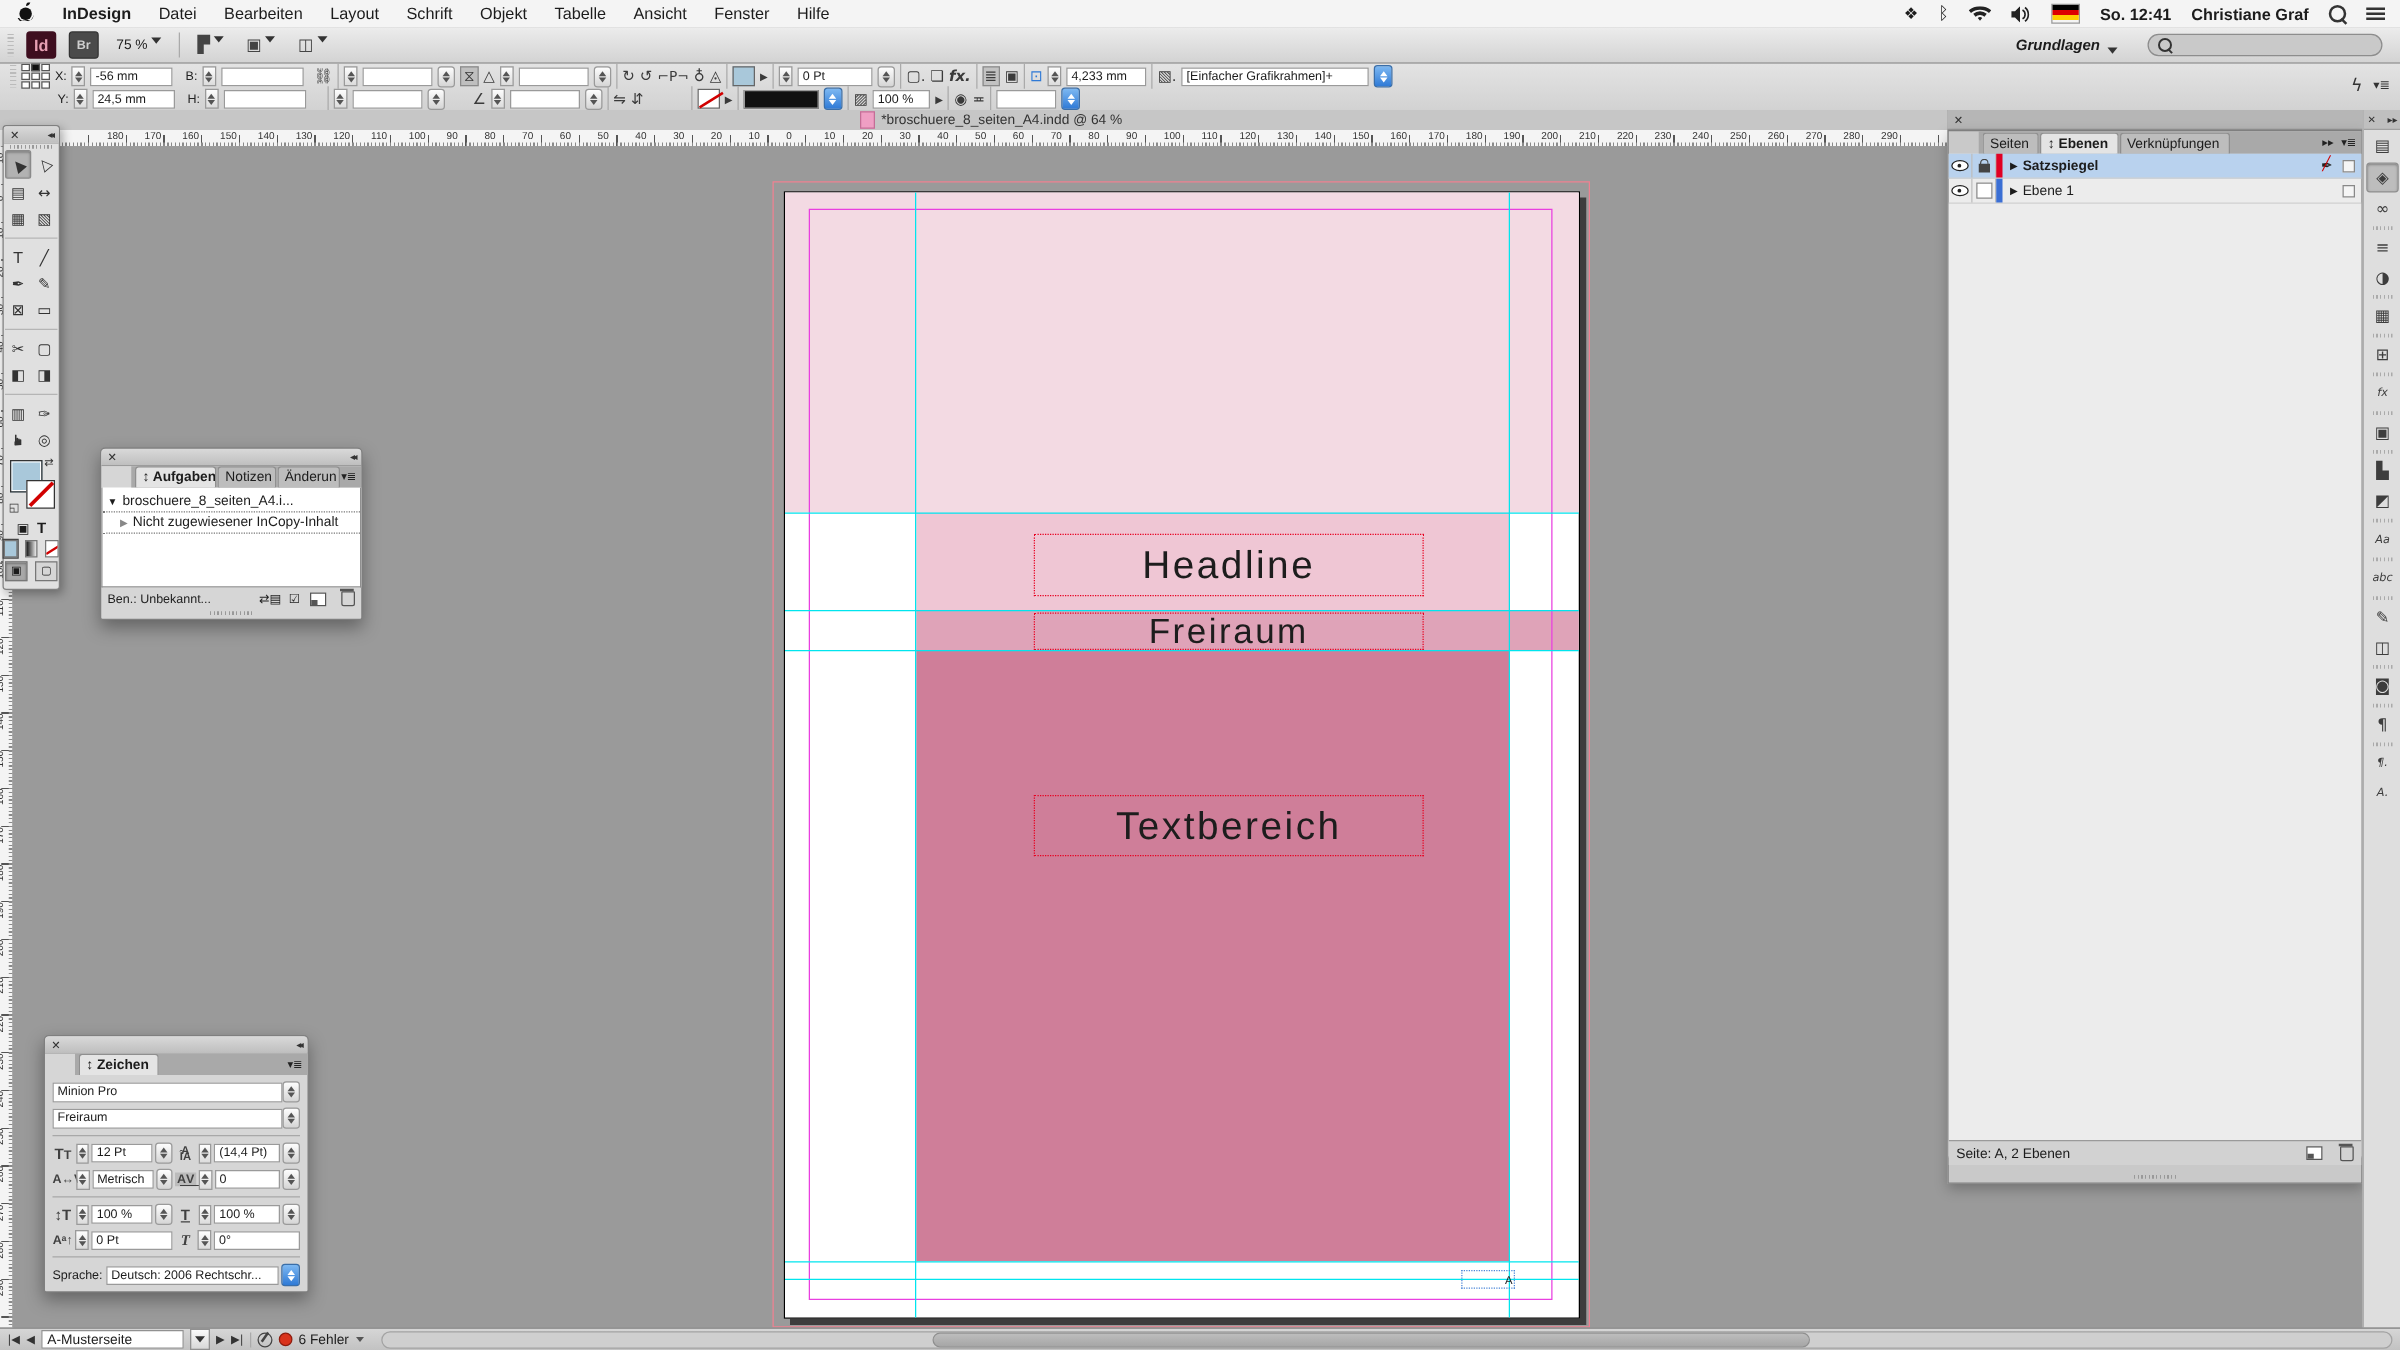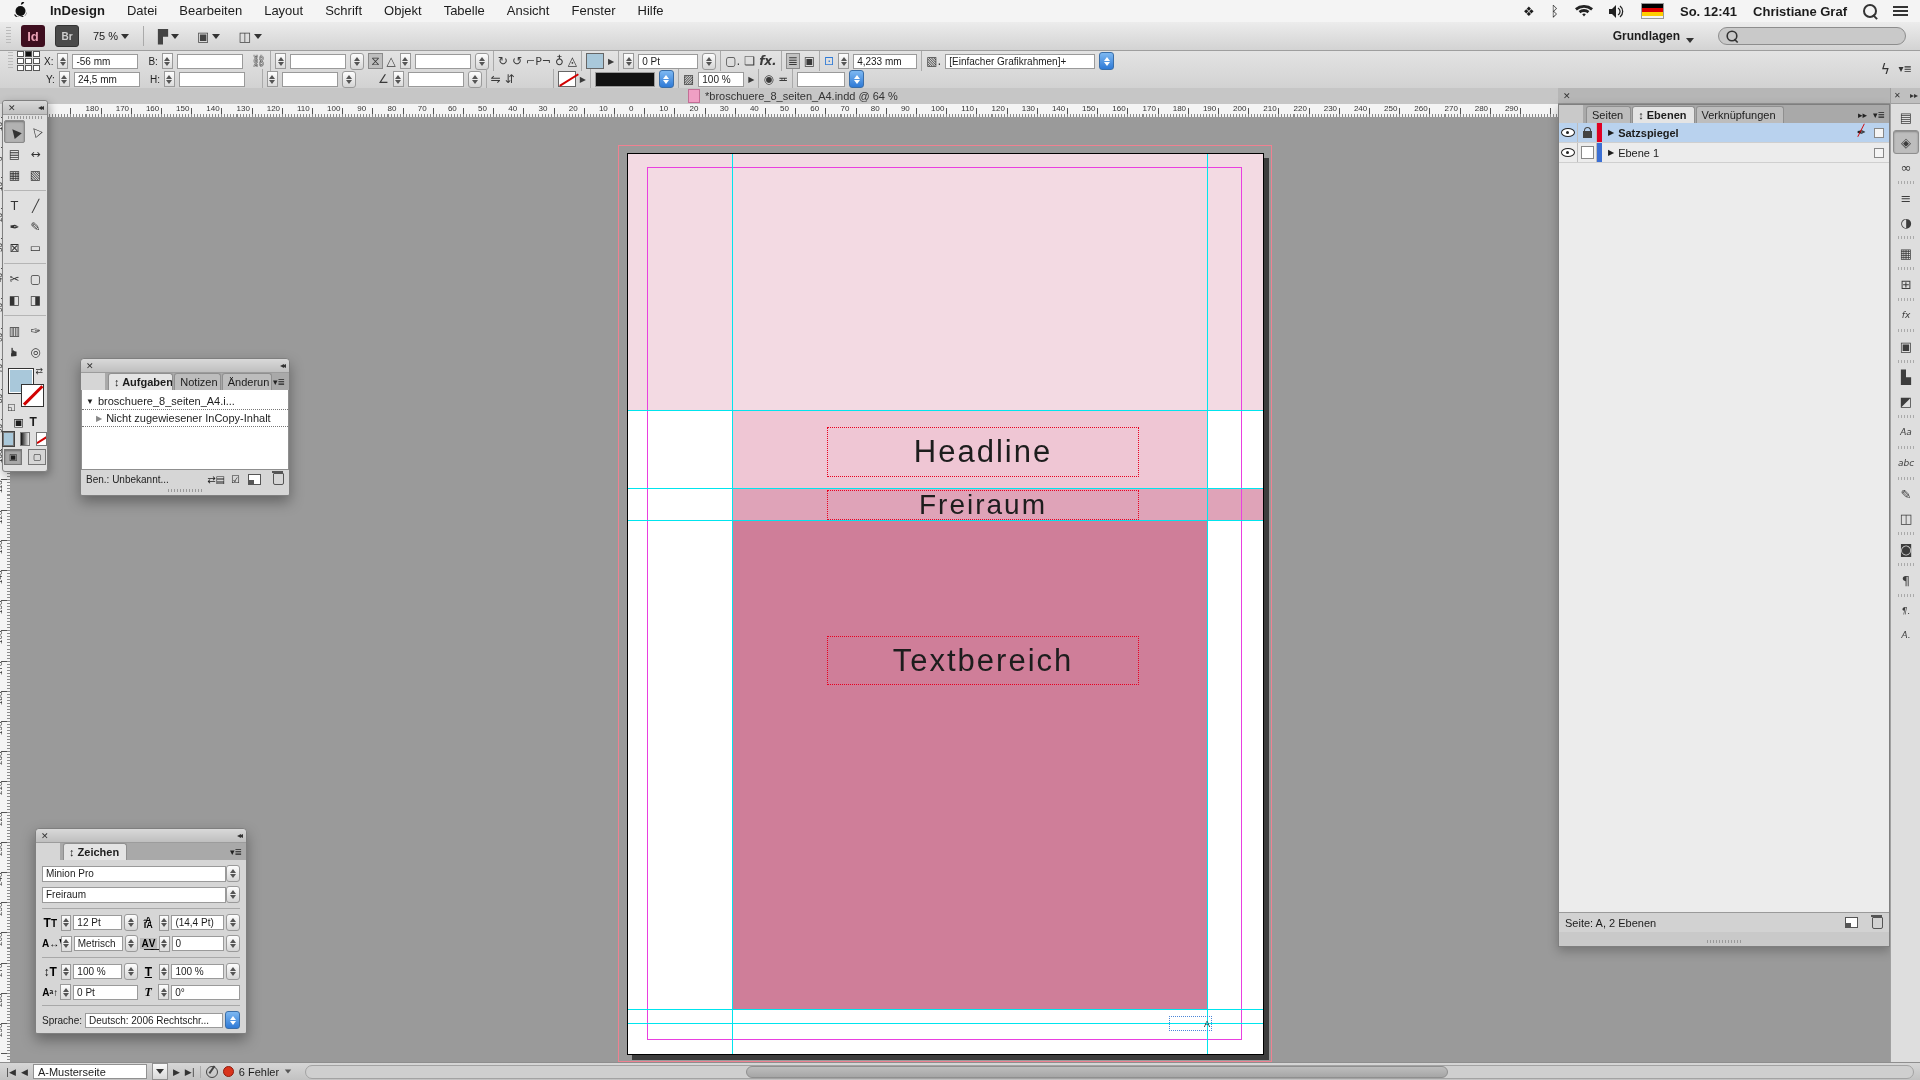--- a/index.html
+++ b/index.html
@@ -25,25 +25,25 @@
   .nclist i:nth-child(odd){width:100%;} .nclist i:nth-child(even){width:100%;}
 
   
   #appbar{left:0;top:22px;width:1920px;height:29px;background:linear-gradient(#ececec,#d3d3d3);
     border-bottom:1px solid #9e9e9e;display:flex;align-items:center;gap:10px;padding-left:6px;box-sizing:border-box;}
   .vgrip{width:5px;height:18px;background:repeating-linear-gradient(#bbb 0 1px,transparent 1px 3px);}
   #idlogo{width:24px;height:22px;background:#3e0e1f;color:#e8a0b4;font-weight:bold;font-size:13px;
     display:flex;align-items:center;justify-content:center;border-radius:3px;}
   #brlogo{width:22px;height:20px;background:#4a4a4a;color:#cfcfcf;font-weight:bold;font-size:10px;
     display:flex;align-items:center;justify-content:center;border-radius:3px;border:1px solid #333;}
-  .ddgroup{display:flex;align-items:center;gap:3px;padding:2px 4px;}
+  .ddgroup{display:flex;align-items:flex-start;gap:3px;padding:2px 4px;}
   .ddgroup .gicon{font-size:13px;color:#444;}
   .caret{width:0;height:0;border-left:4px solid transparent;border-right:4px solid transparent;border-top:5px solid #333;display:inline-block;}
   .sep-v{width:1px;height:20px;background:#aaa;}
-  #workspace{margin-left:auto;display:flex;align-items:flex-end;gap:6px;font-weight:bold;font-size:12px;}
+  #workspace{margin-left:auto;display:flex;align-items:flex-end;gap:6px;font-weight:bold;font-size:12px;font-style:italic;}
   #searchbox{width:180px;height:16px;border:1px solid #8d8d8d;border-radius:9px;background:#c9c9c9;
     display:flex;align-items:center;padding-left:6px;margin-right:14px;margin-left:14px;}
 
   
   #cpanel{left:0;top:51px;width:1920px;height:37px;background:linear-gradient(#e3e3e3,#d2d2d2);
     border-bottom:1px solid #8e8e8e;font-size:10px;}
   .cprow{position:absolute;left:8px;height:18px;display:flex;align-items:center;gap:4px;}
   .fld{background:#fff;border:1px solid #9a9a9a;height:13px;display:flex;align-items:center;padding:0 3px;min-width:20px;}
   .spin{display:inline-flex;flex-direction:column;justify-content:center;gap:1px;width:9px;height:14px;
     background:linear-gradient(#fdfdfd,#dcdcdc);border:1px solid #9a9a9a;align-items:center;}
@@ -111,21 +111,21 @@
   #auf-body{background:#fff;border:1px solid #8f8f8f;border-top:none;height:76px;font-size:11px;padding-top:3px;}
   #auf-body .row{display:flex;align-items:center;gap:4px;padding:2px 4px;}
   #auf-foot{height:18px;display:flex;align-items:center;gap:6px;padding:0 5px;font-size:10px;color:#222;}
 
   
   #zeichen{left:35px;top:828px;width:210px;height:204px;}
   #z-body{padding:5px 6px 4px 6px;}
   .zcombo{display:flex;align-items:center;margin-bottom:4px;}
   .zcombo .fld{flex:1;height:14px;font-size:11px;}
   .zrow{display:flex;align-items:center;gap:2px;margin:4px 0;}
-  .zic{width:17px;text-align:center;font-weight:bold;color:#000000;font-size:12px;}
+  .zic{width:17px;text-align:center;font-weight:bold;color:#404040;font-size:12px;}
   .zdiv{border-top:1px solid #a8a8a8;margin:5px 0;}
   #zeichen .fld{font-size:10px;}
 
   
   #ebenen{left:1558px;top:104px;width:330px;height:841px;background:#c9c9c9;border:1px solid #7f7f7f;
     box-shadow:0 4px 10px rgba(0,0,0,.25);}
   #eb-list{background:#ececec;border-bottom:1px solid #9a9a9a;}
   .lrow{height:19px;display:flex;align-items:center;font-size:11px;border-bottom:1px solid #cfcfcf;position:relative;}
   .lrow.sel{background:#b9d2ee;}
   .lcell{width:18px;height:100%;border-right:1px solid #bdbdbd;display:flex;align-items:center;justify-content:center;}

